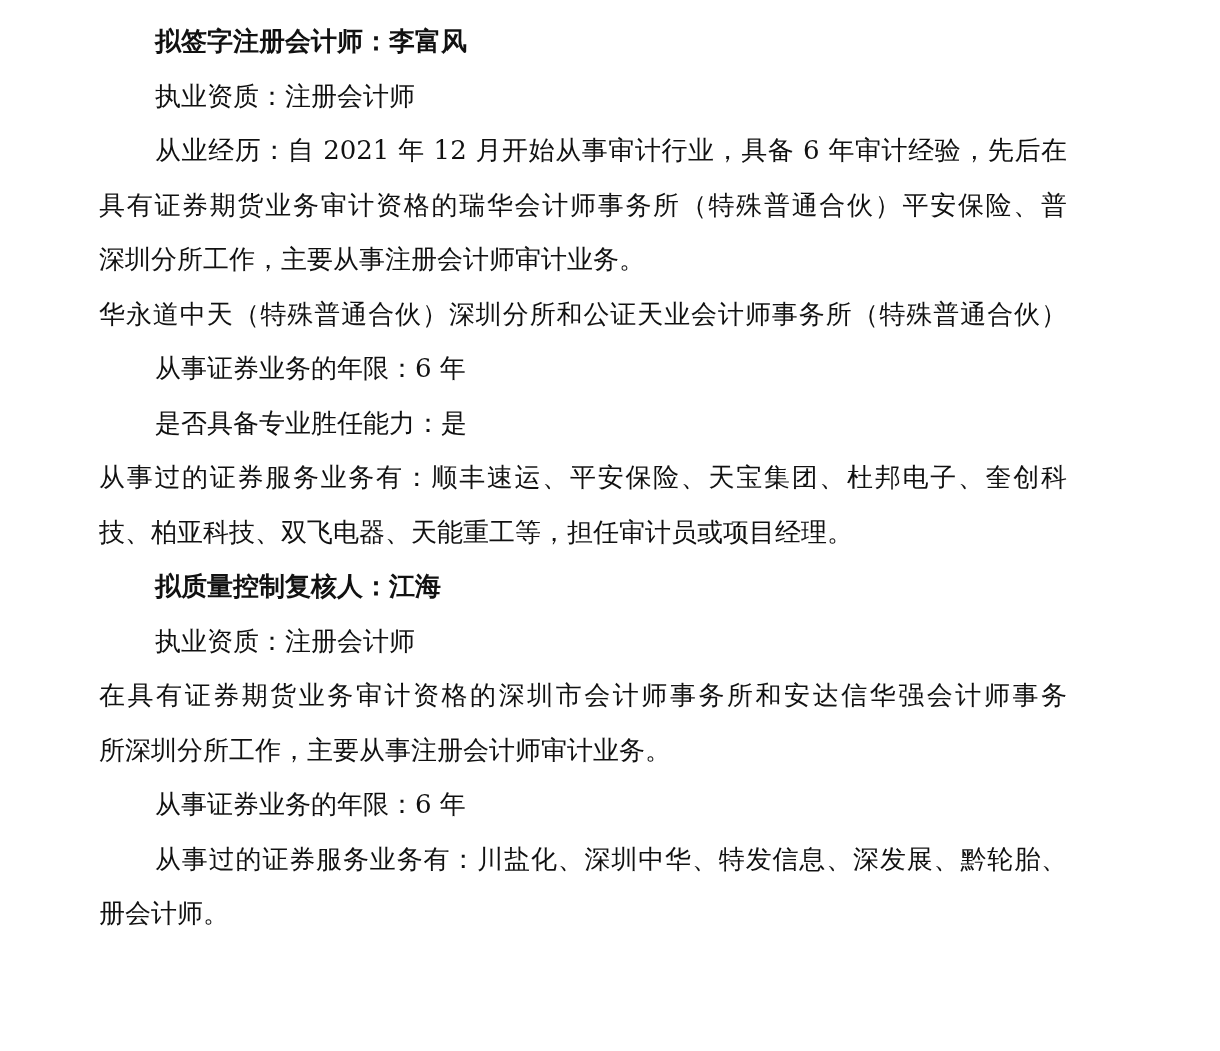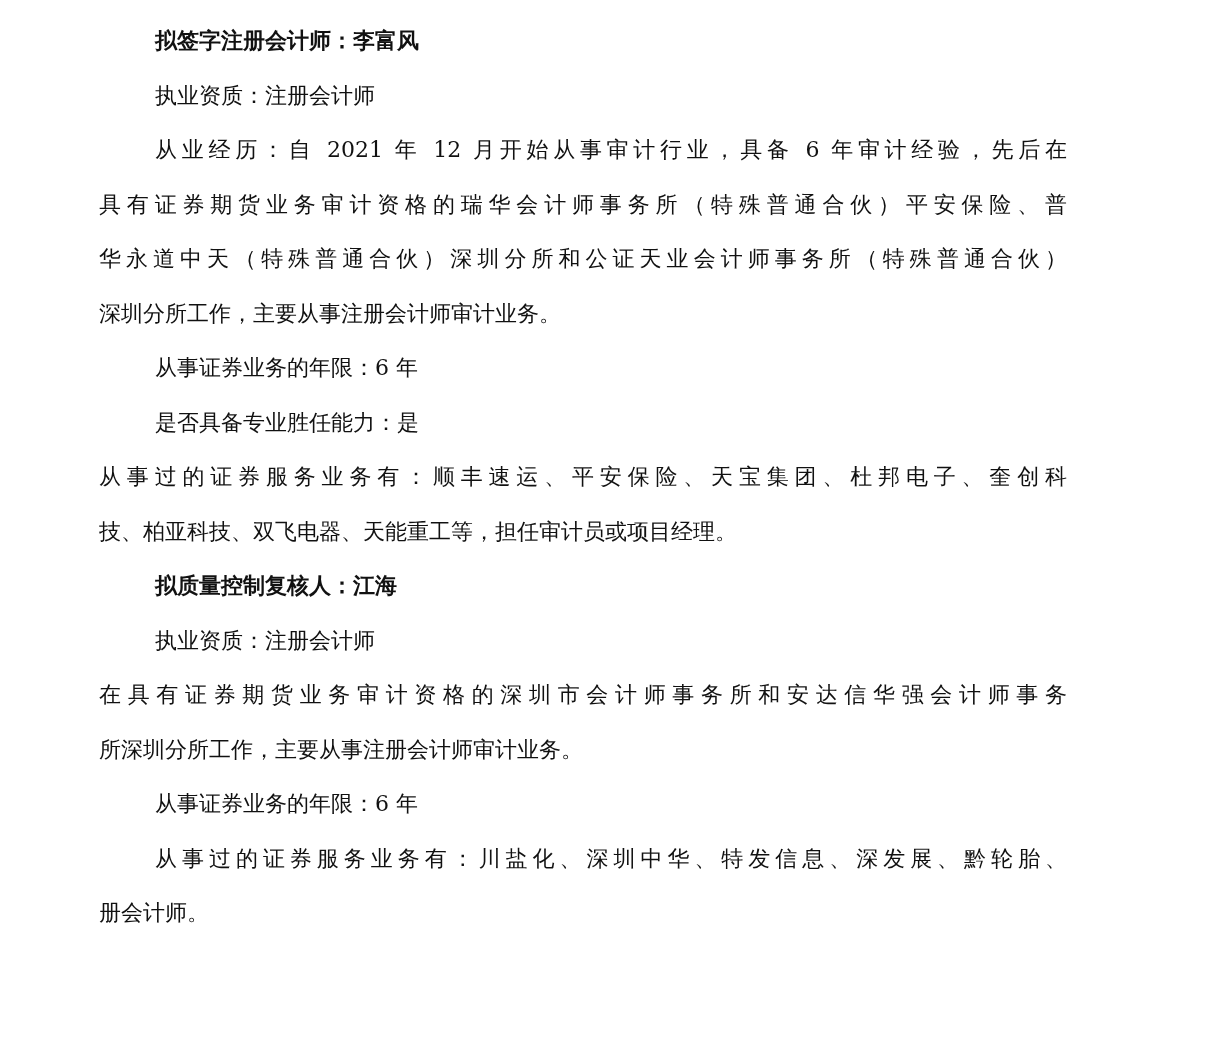--- a/index.html
+++ b/index.html
@@ -1,34 +1,34 @@
 <!DOCTYPE html>
 <html><head>
 <meta charset="utf-8">
 <style>
   html, body { margin: 0; padding: 0; background: #ffffff; }
   body { width: 1220px; height: 1051px; overflow: hidden; position: relative;
          font-family: "DejaVu Serif", "Liberation Serif", serif; color: #111; }
   .page { position: absolute; left: 99px; top: 14px; width: 968px; }
-  .line { height: 54.5px; line-height: 54.5px; font-size: 22px; white-space: nowrap;
+  .line { height: 54.5px; line-height: 54.5px; font-size: 26px; white-space: nowrap;
           text-align: justify; text-align-last: justify; letter-spacing: 0; }
   .indent { padding-left: 56px; }
   .bold { font-weight: bold; font-family: "DejaVu Sans", "Liberation Sans", sans-serif; }
   .short { text-align-last: left; }
 </style>
 </head>
 <body>
 
 <div class="page">
   <div class="line indent bold short">拟签字注册会计师：李富风</div>
   <div class="line indent short">执业资质：注册会计师</div>
   <div class="line indent">从业经历：自 2021 年 12 月开始从事审计行业，具备 6 年审计经验，先后在</div>
   <div class="line">具有证券期货业务审计资格的瑞华会计师事务所（特殊普通合伙）平安保险、普</div>
+  <div class="line short">深圳分所工作，主要从事注册会计师审计业务。</div>
   <div class="line">华永道中天（特殊普通合伙）深圳分所和公证天业会计师事务所（特殊普通合伙）</div>
-  <div class="line short">深圳分所工作，主要从事注册会计师审计业务。</div>
   <div class="line indent short">从事证券业务的年限：6 年</div>
   <div class="line indent short">是否具备专业胜任能力：是</div>
   <div class="line">从事过的证券服务业务有：顺丰速运、平安保险、天宝集团、杜邦电子、奎创科</div>
   <div class="line short">技、柏亚科技、双飞电器、天能重工等，担任审计员或项目经理。</div>
 
   <div class="line indent bold short">拟质量控制复核人：江海</div>
   <div class="line indent short">执业资质：注册会计师</div>
   <div class="line">在具有证券期货业务审计资格的深圳市会计师事务所和安达信华强会计师事务</div>
   <div class="line short">所深圳分所工作，主要从事注册会计师审计业务。</div>
   <div class="line indent short">从事证券业务的年限：6 年</div>

